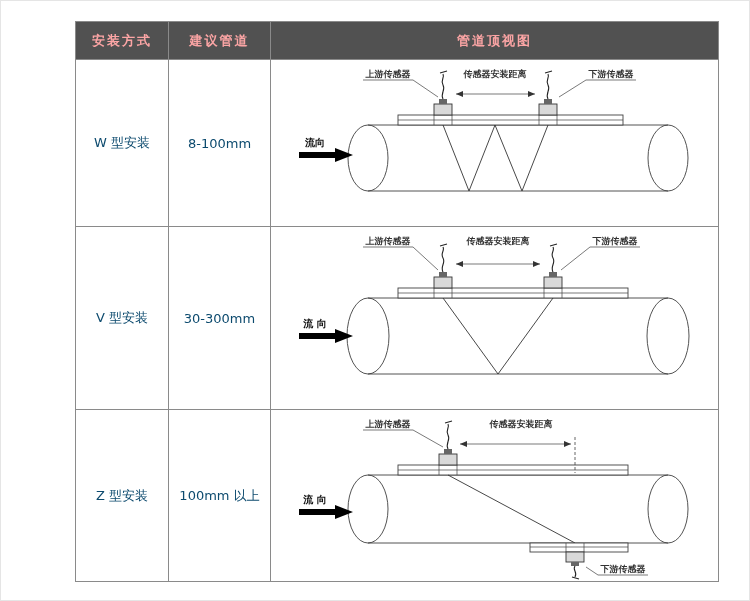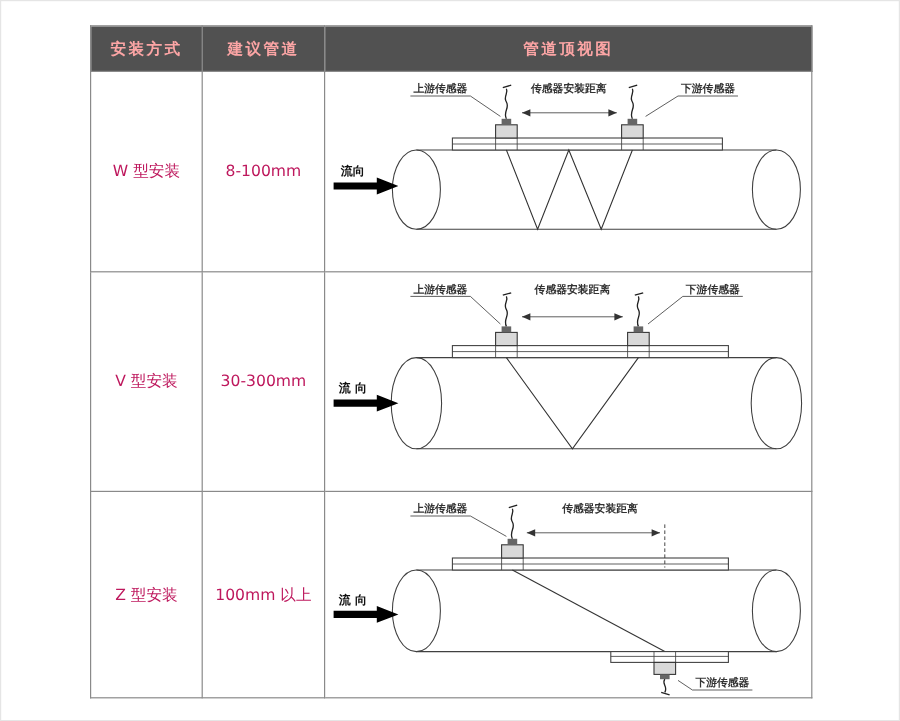--- a/index.html
+++ b/index.html
@@ -16,22 +16,22 @@
   .install th, .install td {
     border:1px solid #8a8a8a; padding:0;
     text-align:center; vertical-align:middle;
   }
   .install th {
     background:#515151; color:#fca5a5;
     font-size:13px; font-weight:bold; height:38px; letter-spacing:2px;
   }
   .col-method { width:93px; }
   .col-pipe   { width:102px; }
-  .col-view   { width:406px; }
-  .cell-text  { font-size:13px; color:#be185d; }
+  .col-view   { width:448px; }
+  .cell-text  { font-size:13px; color:#0c4a6e; }
   .row-w td { height:167px; }
   .row-v td { height:183px; }
   .row-z td { height:172px; }
   .diagram-cell svg { display:block; margin:0 auto; }
   svg text {
     font-family:"DejaVu Sans","Liberation Sans",sans-serif;
     font-size:9px; font-weight:600; fill:#333; stroke:none;
   }
   svg .flow-text { font-size:10px; fill:#111; }
   .ln   { stroke:#404040; fill:none; stroke-width:0.9; }

